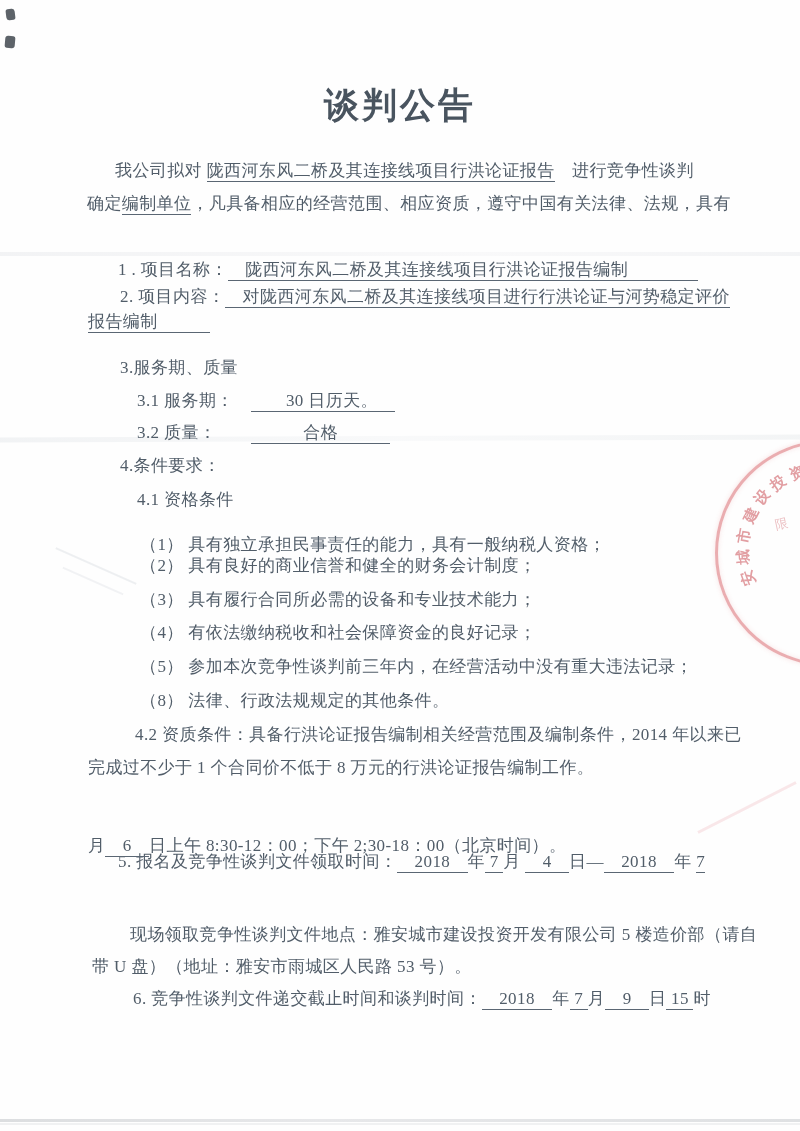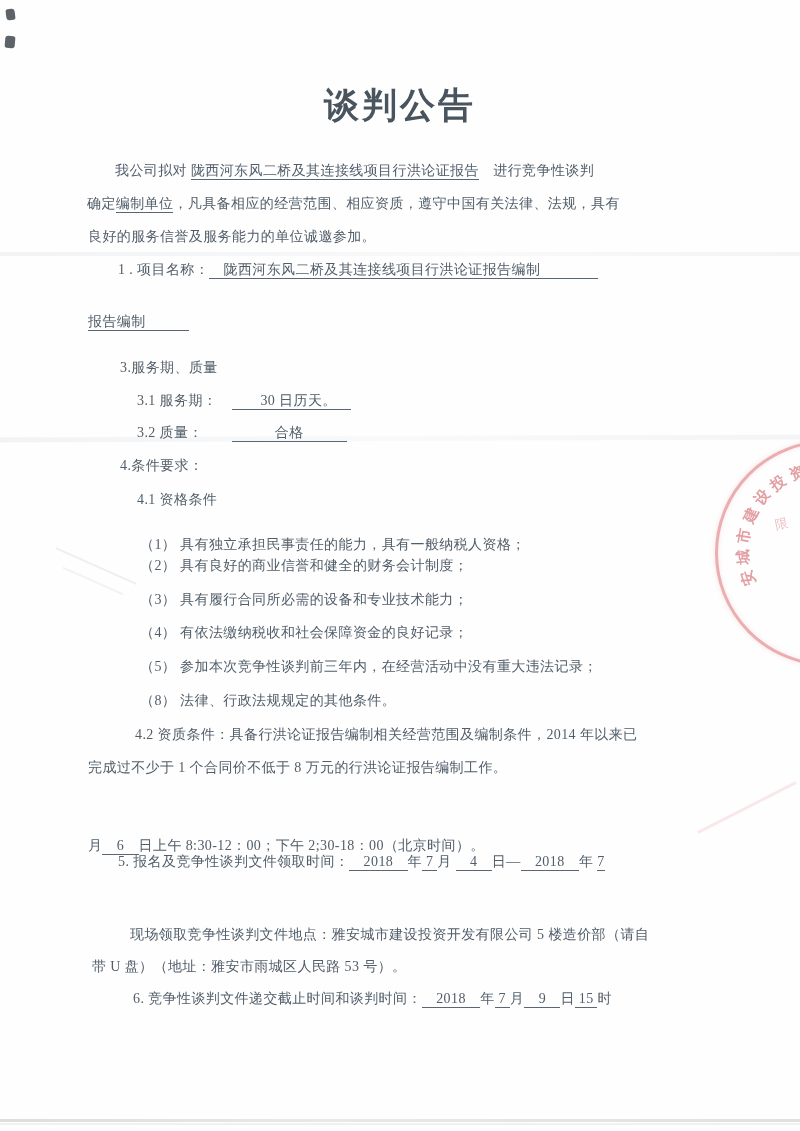--- a/index.html
+++ b/index.html
@@ -14,21 +14,21 @@
   }
   .doc-title{
     position:absolute;top:82px;left:0;width:100%;
     text-align:center;
     font-size:35px;font-weight:bold;letter-spacing:3px;
     color:#49545f;
   }
   .line{
     position:absolute;
     white-space:nowrap;
-    font-size:14px;
+    font-size:17px;
     letter-spacing:0.4px;
     line-height:22px;
     color:#515d69;
   }
   .line .u{
     border-bottom:1.4px solid #5a6673;
     padding-bottom:1px;
   }
   
   .pos-intro1{top:160px;left:115px;}
@@ -119,23 +119,23 @@
   <span class="stamp-char sc4">建</span>
   <span class="stamp-char sc5">市</span>
   <span class="stamp-char sc6">城</span>
   <span class="stamp-char sc7">安</span>
   <span class="stamp-frag">限</span>
 
   <div class="doc-title">谈判公告</div>
 
   <div class="line pos-intro1"><span>我公司拟对 </span><span class="u">陇西河东风二桥及其连接线项目行洪论证报告</span><span>　进行竞争性谈判</span></div>
   <div class="line pos-intro2"><span>确定</span><span class="u">编制单位</span><span>，凡具备相应的经营范围、相应资质，遵守中国有关法律、法规，具有</span></div>
-  <div class="line pos-intro3"><span>良好的服务信誉及服务能力的单位诚邀参加。</span></div>
 
   <div class="line pos-item1"><span>1 . 项目名称：</span><span class="u">　陇西河东风二桥及其连接线项目行洪论证报告编制　　　　</span></div>
+  <div class="line pos-item2"><span>2. 项目内容：</span><span class="u">　对陇西河东风二桥及其连接线项目进行行洪论证与河势稳定评价</span></div>
   <div class="line pos-item2b"><span class="u">报告编制　　　</span></div>
 
   <div class="line pos-h3"><span>3.服务期、质量</span></div>
   <div class="line pos-s31"><span>3.1 服务期：　</span><span class="u">　　30 日历天。　</span></div>
   <div class="line pos-s32"><span>3.2 质量：　　</span><span class="u">　　　合格　　　</span></div>
 
   <div class="line pos-h4"><span>4.条件要求：</span></div>
   <div class="line pos-s41"><span>4.1 资格条件</span></div>
   <div class="line pos-c1"><span>（1） 具有独立承担民事责任的能力，具有一般纳税人资格；</span></div>
   <div class="line pos-c2"><span>（2） 具有良好的商业信誉和健全的财务会计制度；</span></div>

